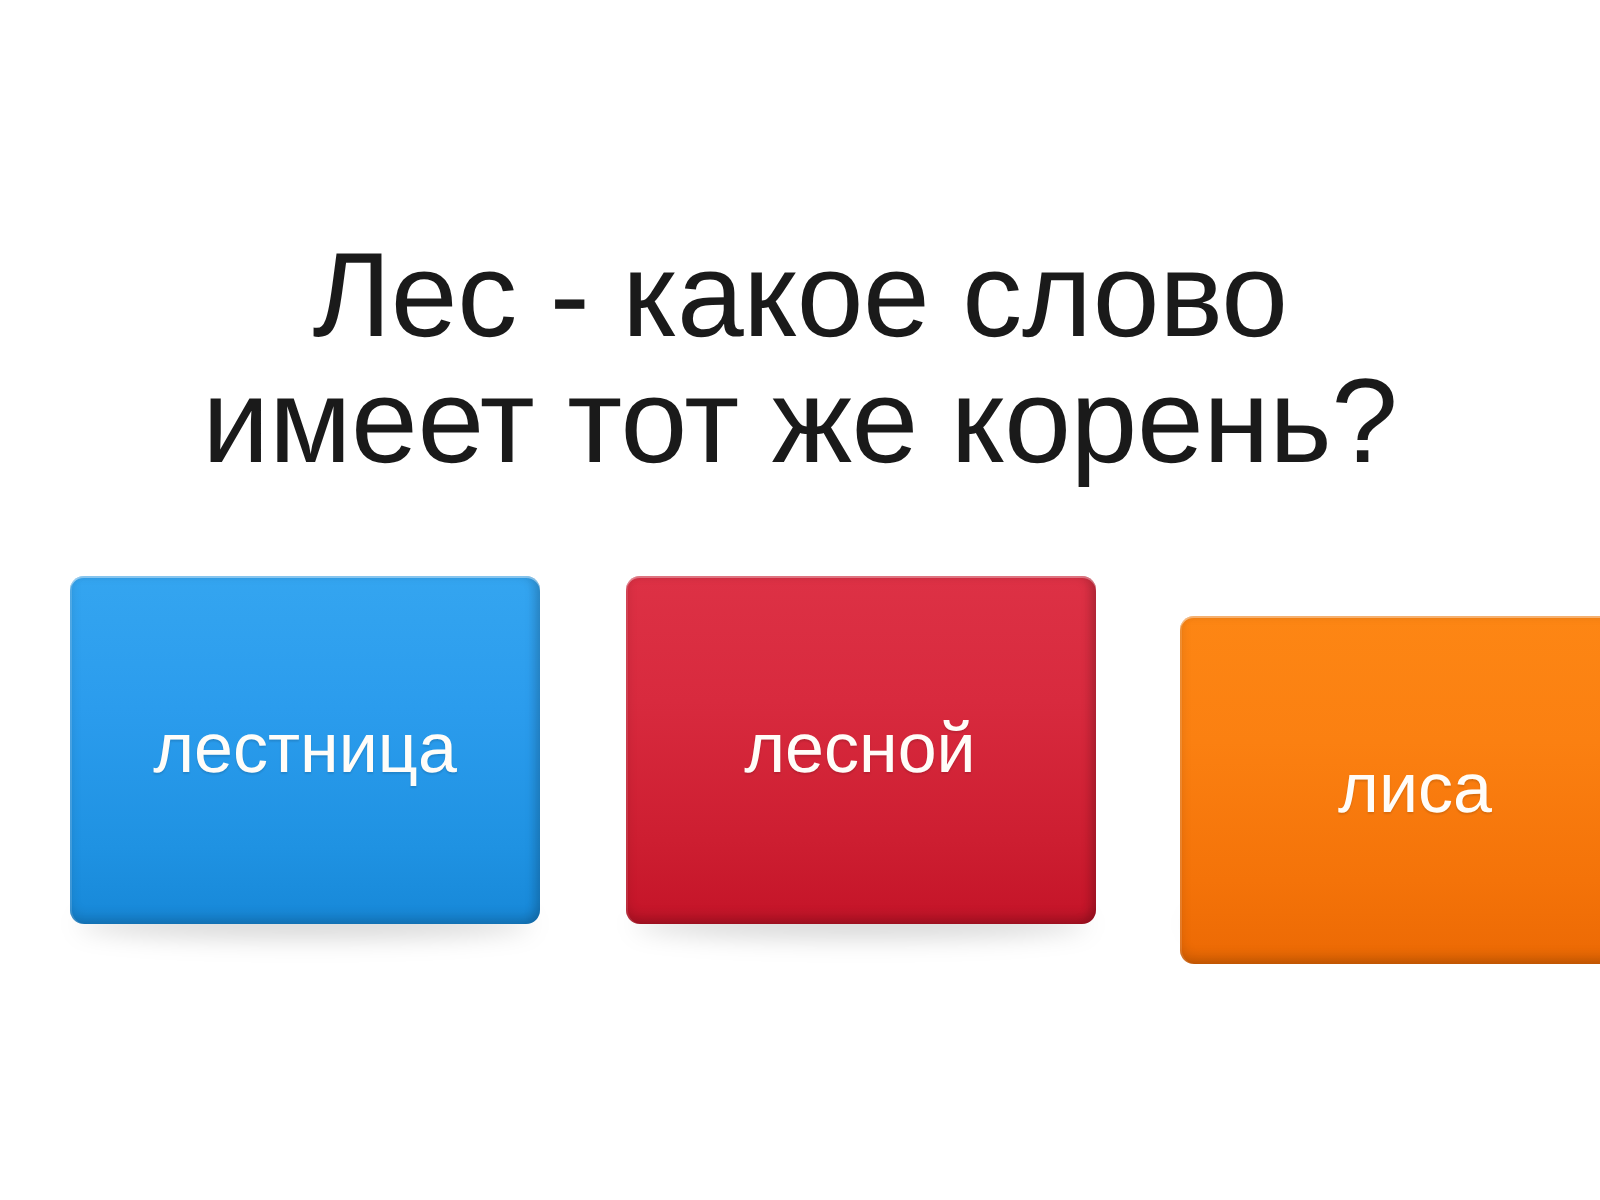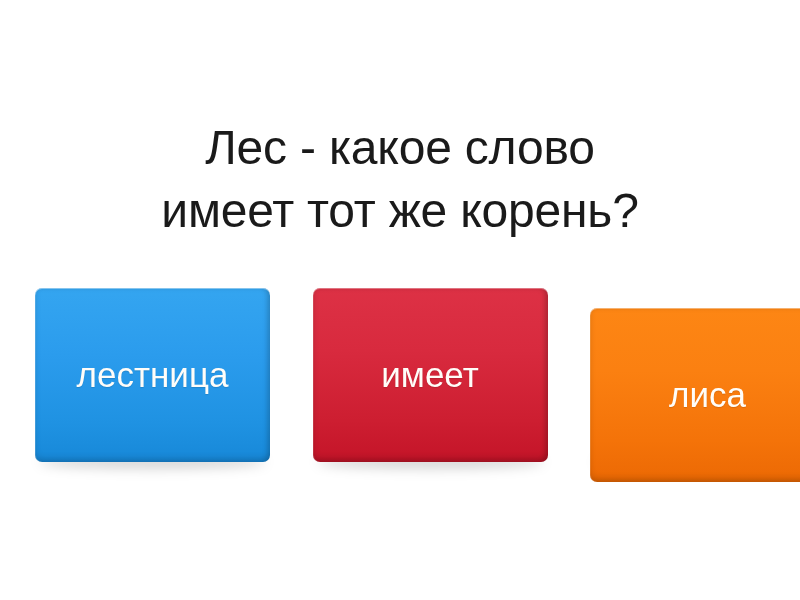--- a/index.html
+++ b/index.html
@@ -30,21 +30,21 @@
     top: 116px;
     width: 800px;
     text-align: center;
   }
 
   .question-text {
     display: block;
     margin: 0;
     padding: 0 18px;
     font-family: "Liberation Sans", sans-serif;
-    font-size: 48px;
+    font-size: 60px;
     line-height: 63px;
     font-weight: 400;
     color: #1a1a1a;
     letter-spacing: -0.2px;
     white-space: pre-line;
     box-sizing: border-box;
   }
 
   
   .answers-row {
@@ -152,21 +152,21 @@
   <div class="answers-row">
 
     <div class="answer-tile tile-blue">
       <div class="tile-face">
         <span class="answer-label">лестница</span>
       </div>
     </div>
 
     <div class="answer-tile tile-red">
       <div class="tile-face">
-        <span class="answer-label">имеет</span>
+        <span class="answer-label">лесной</span>
       </div>
     </div>
 
     <div class="answer-tile tile-orange">
       <div class="tile-face">
         <span class="answer-label">лиса</span>
       </div>
     </div>
 
   </div>

